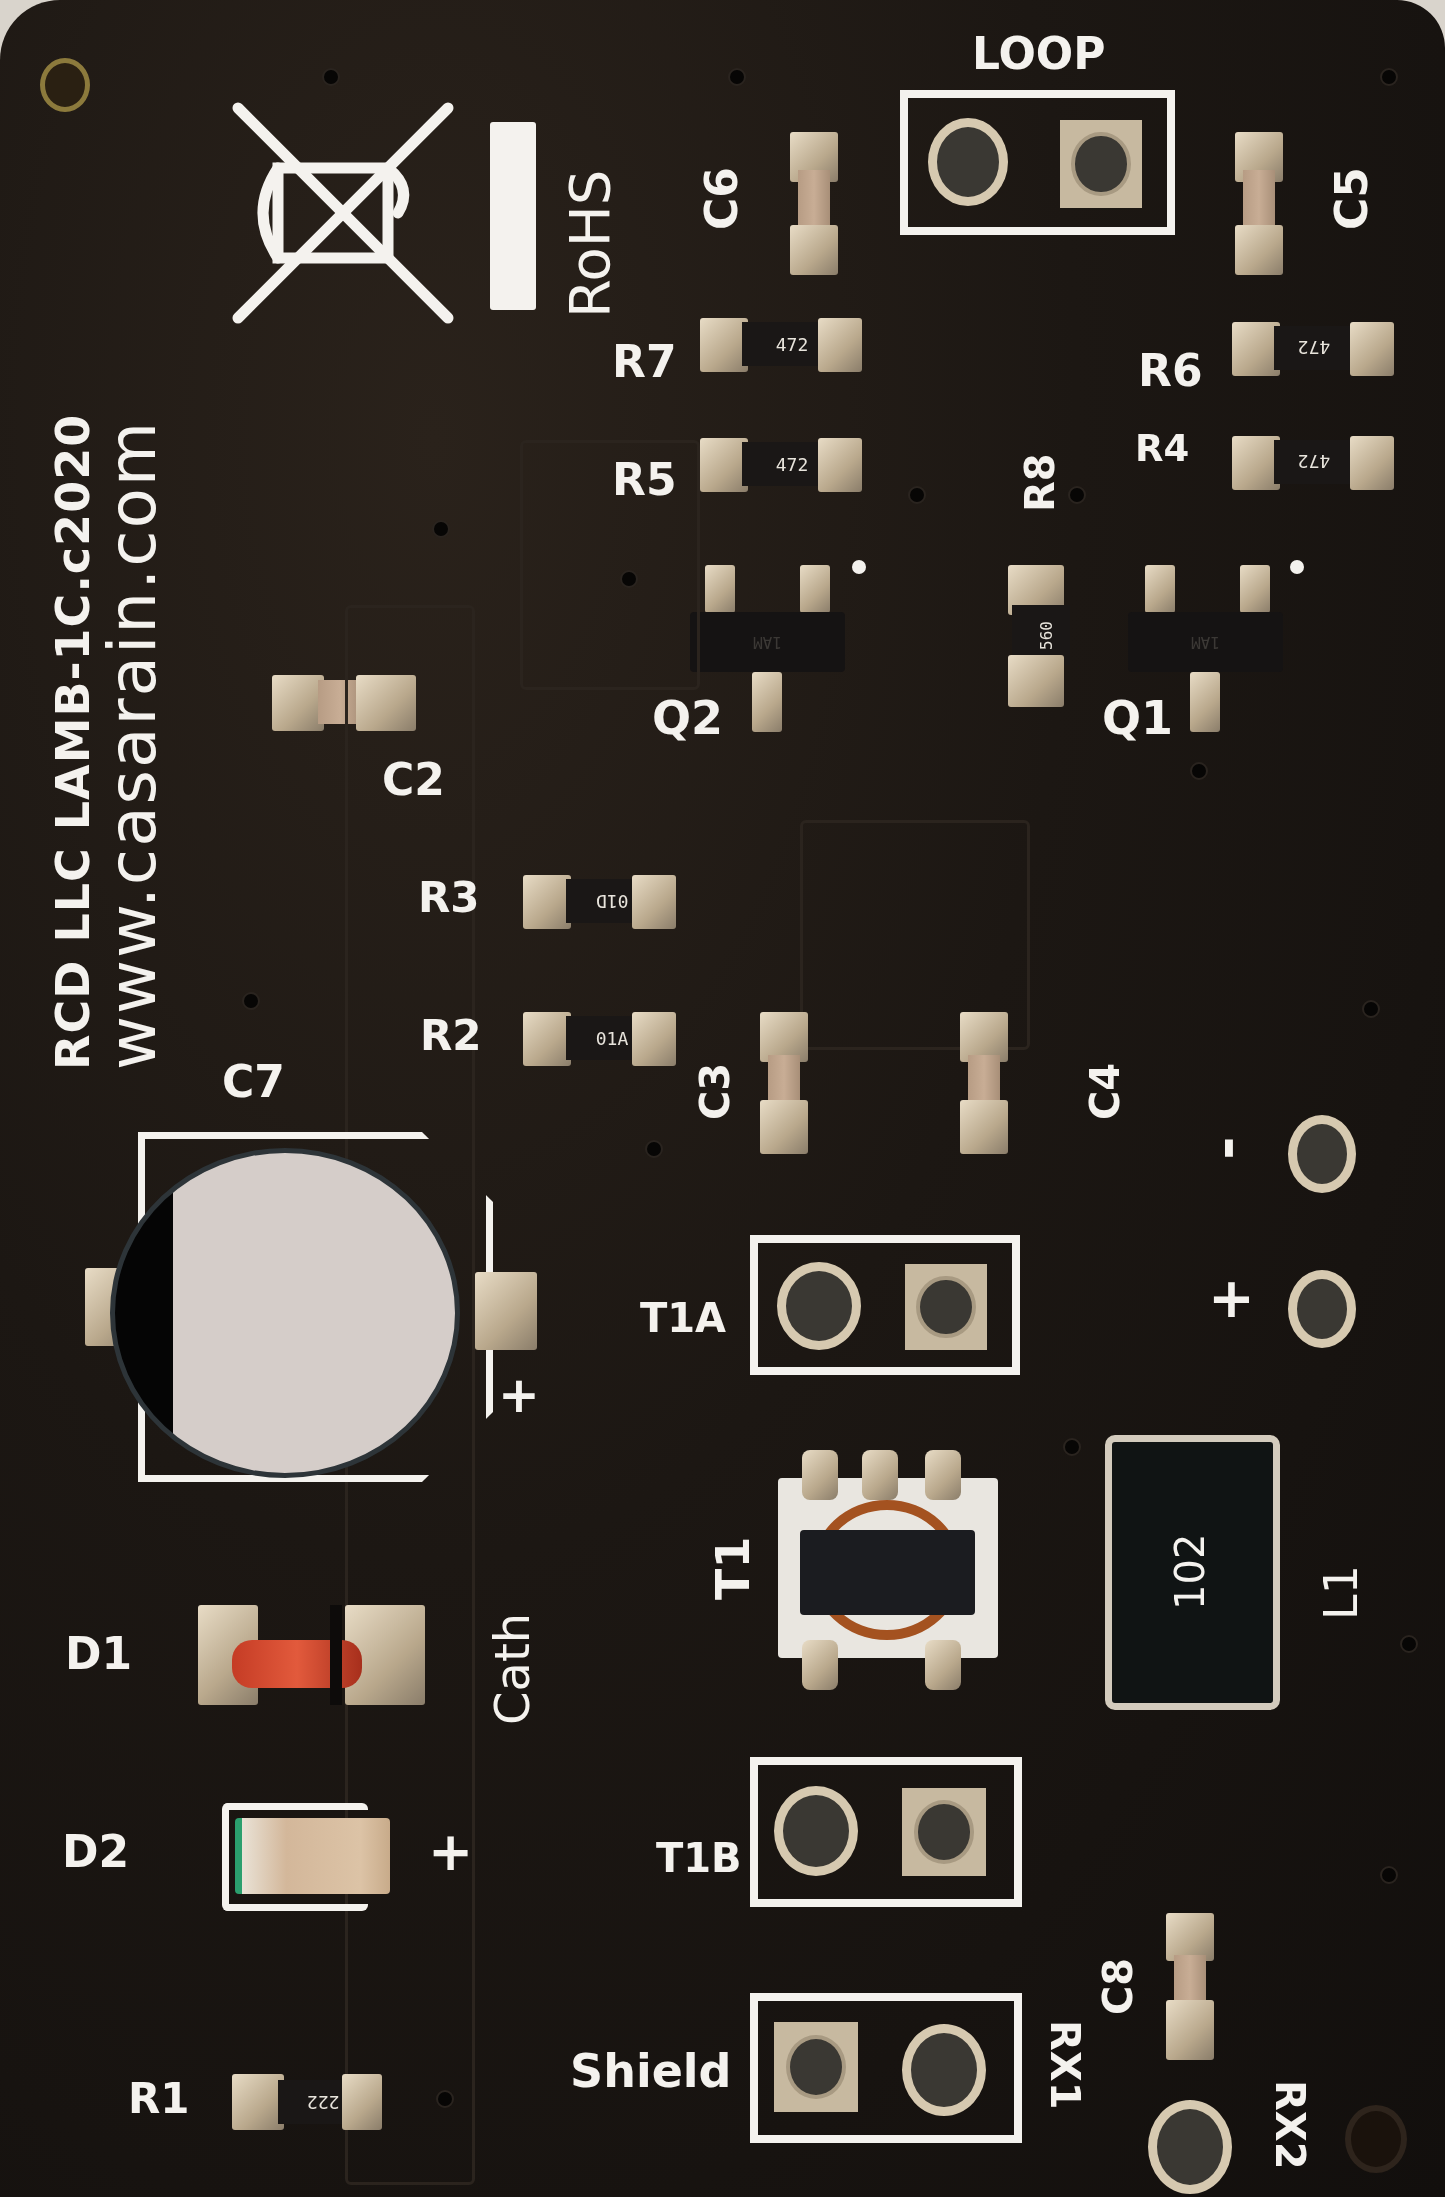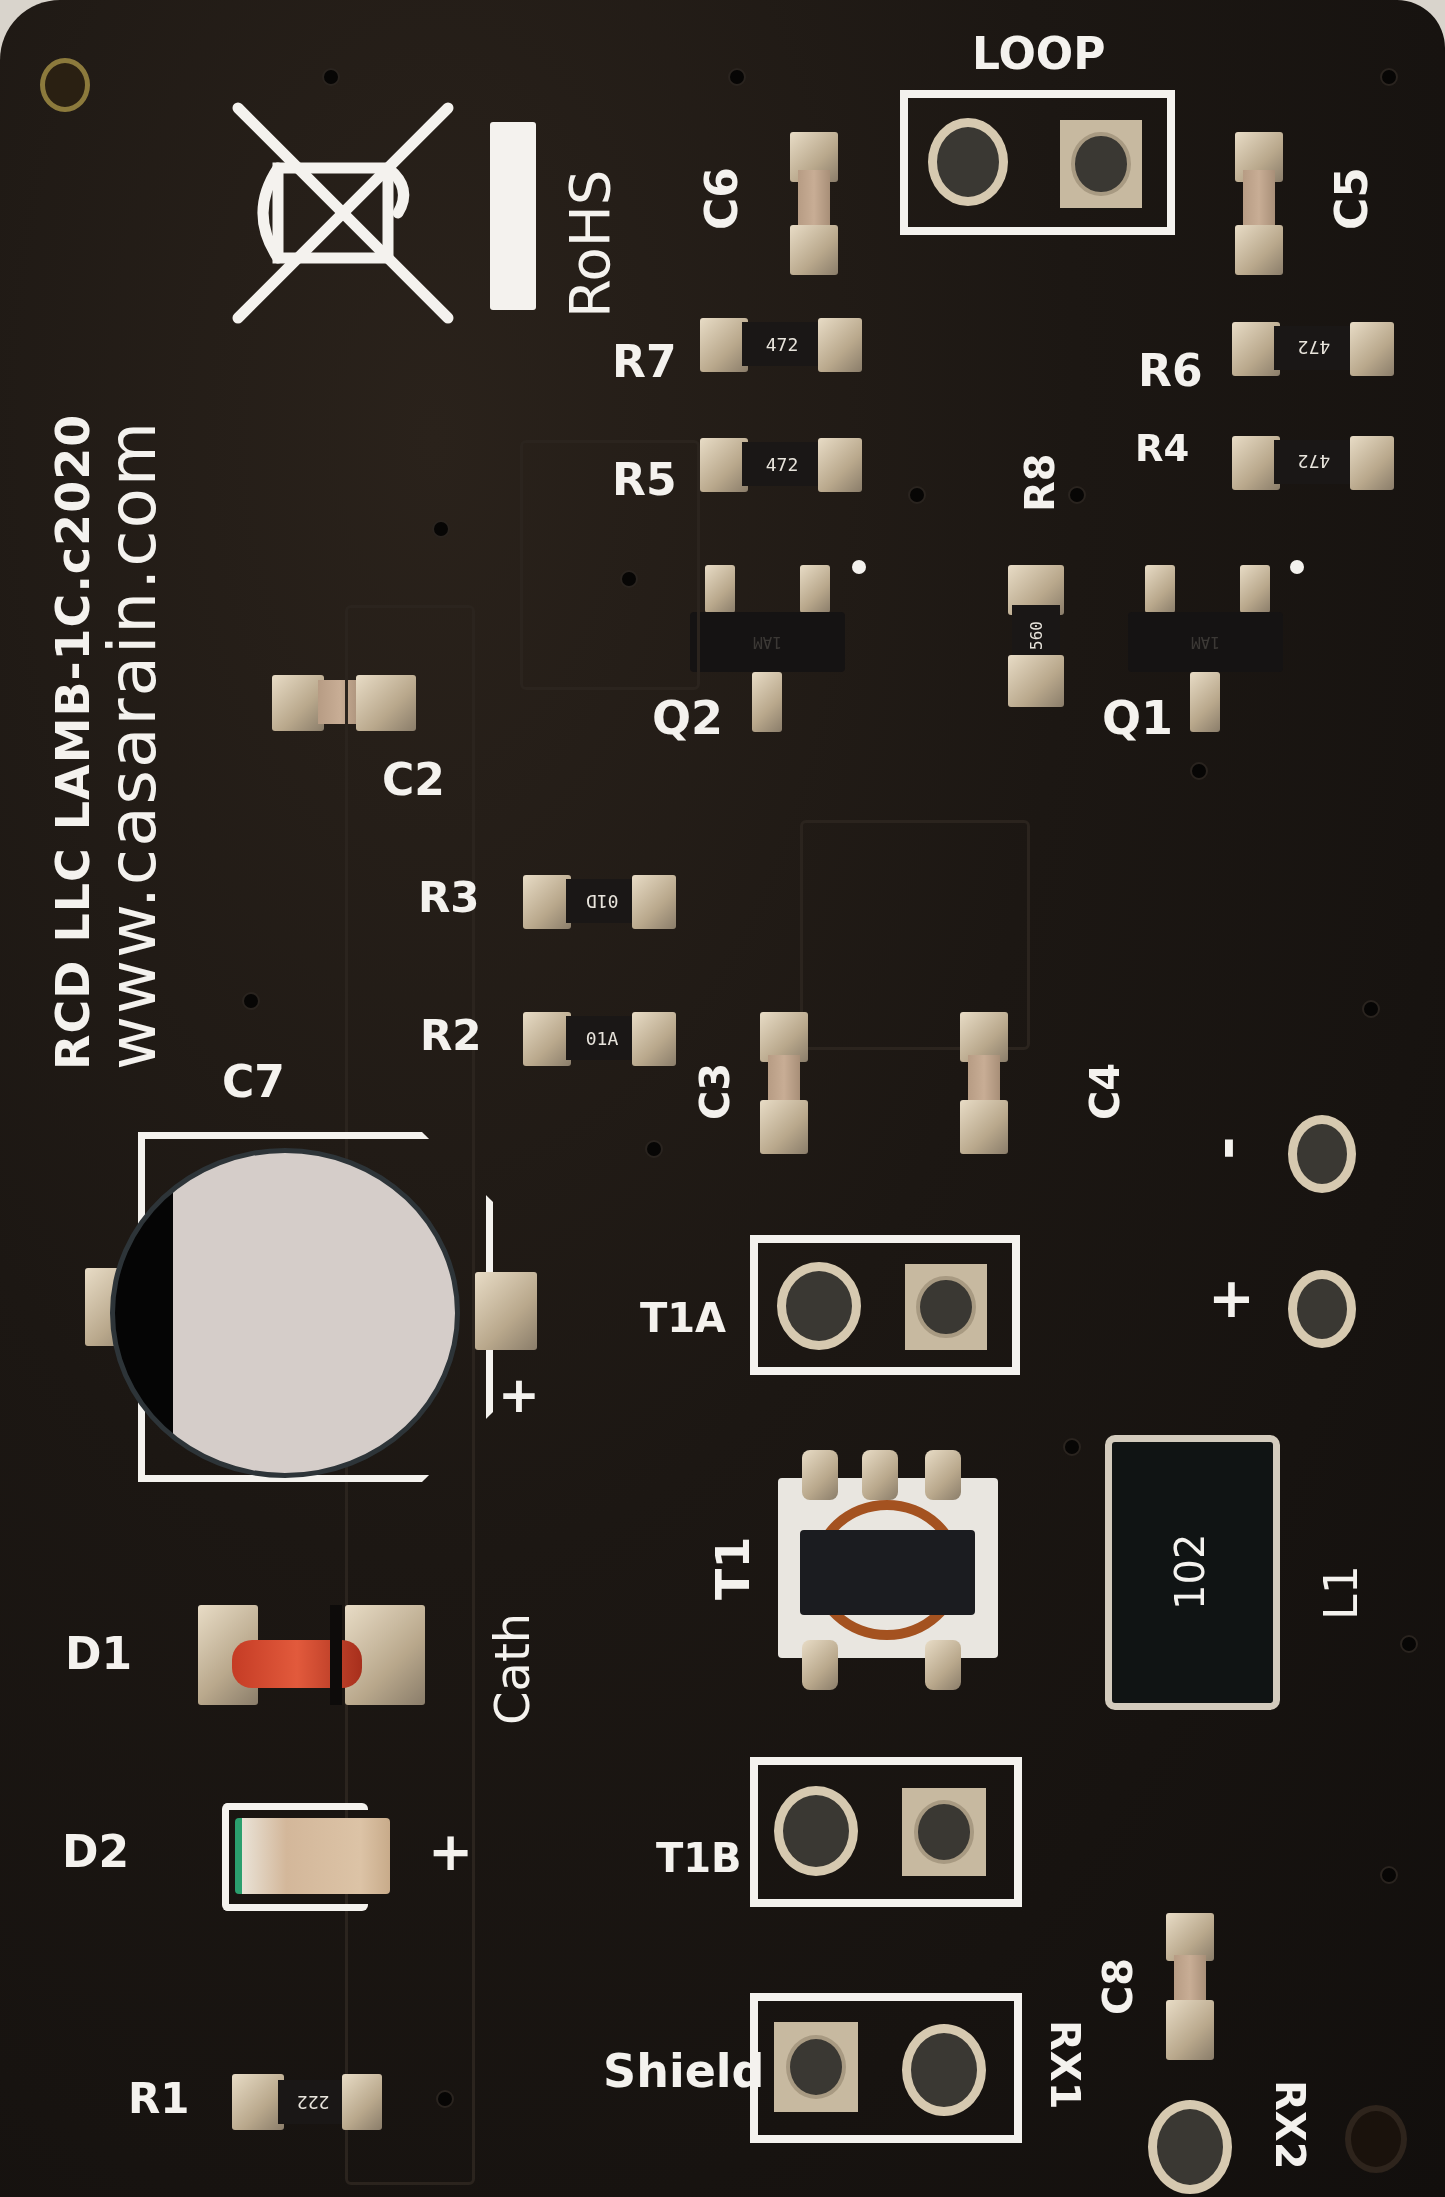--- a/index.html
+++ b/index.html
@@ -4,21 +4,21 @@
 <style>
   html,body{margin:0;padding:0;}
   body{width:1445px;height:2197px;background:#d9d4cc;position:relative;overflow:hidden;font-family:"DejaVu Sans",sans-serif;}
   .board{position:absolute;left:0;top:0;width:1445px;height:2197px;border-radius:60px 48px 0 0;
     background:radial-gradient(ellipse at 30% 20%,#2a221b 0%,#1c1713 45%,#120f0d 100%);}
   .abs{position:absolute;}
   .silk{position:absolute;color:#f4f2ee;font-family:"DejaVu Sans",sans-serif;font-weight:bold;white-space:nowrap;line-height:1;}
   .rot-ccw{transform-origin:left top;transform:rotate(-90deg);}
   .rot-cw{transform-origin:left top;transform:rotate(90deg);}
   .pad{position:absolute;background:linear-gradient(135deg,#e8dcc6,#b9a88c 60%,#8a7d6a);border-radius:3px;}
-  .body-res{position:absolute;background:#1a1716;color:#e8e4dc;font-family:"DejaVu Sans Mono",monospace;font-size:18px;display:flex;align-items:center;justify-content:center;}
+  .body-res{position:absolute;background:#1a1716;color:#e8e4dc;font-family:"DejaVu Sans Mono",monospace;font-size:18px;display:flex;align-items:center;justify-content:center;padding-left:10px;}
   .cap-body{position:absolute;background:linear-gradient(90deg,#b79c84,#c8ad95,#a88f78);}
   .silk-box{position:absolute;border:8px solid #f4f2ee;box-sizing:border-box;}
   .th-round{position:absolute;border-radius:50%;border:9px solid #d6c9b0;background:#3a3833;box-sizing:border-box;}
   .th-square{position:absolute;background:#c7b9a0;box-sizing:border-box;}
   .th-square::after{content:"";position:absolute;left:14%;top:14%;width:72%;height:72%;border-radius:50%;background:#3a3833;border:4px solid #a89a82;box-sizing:border-box;}
   .via{position:absolute;width:14px;height:14px;border-radius:50%;background:#070605;border:2px solid #2a241f;}
   .sot{position:absolute;background:#151313;border-radius:4px;color:#3b3835;font-family:"DejaVu Sans Mono",monospace;font-size:16px;display:flex;align-items:center;justify-content:center;}
   .trace{position:absolute;border:3px solid #2b241e;box-sizing:border-box;}
 </style>
 </head>
@@ -185,21 +185,21 @@
   <div class="body-res" style="left:278px;top:2080px;width:70px;height:44px;">
       <span style="transform:rotate(180deg);display:inline-block;">222</span>
     </div>
   <div class="pad" style="left:342px;top:2074px;width:40px;height:56px;"></div>
 
   <div class="silk" style="left:656px;top:1838px;font-size:40px;">T1B</div>
   <div class="silk-box" style="left:750px;top:1757px;width:272px;height:150px;"></div>
   <div class="th-round" style="left:774px;top:1786px;width:84px;height:90px;"></div>
   <div class="th-square" style="left:902px;top:1788px;width:84px;height:88px;"></div>
 
-  <div class="silk" style="left:570px;top:2048px;font-size:46px;margin-left:33px;">Shield</div>
+  <div class="silk" style="left:570px;top:2048px;font-size:46px;">Shield</div>
   <div class="silk-box" style="left:750px;top:1993px;width:272px;height:150px;"></div>
   <div class="th-square" style="left:774px;top:2022px;width:84px;height:90px;"></div>
   <div class="th-round" style="left:902px;top:2024px;width:84px;height:92px;"></div>
   <div class="silk rot-cw" style="left:1085px;top:2020px;font-size:40px;">RX1</div>
 
   <div class="silk rot-ccw" style="left:1098px;top:2015px;font-size:40px;">C8</div>
   <div class="pad" style="left:1166px;top:1913px;width:48px;height:48px;"></div>
   <div class="cap-body" style="left:1174px;top:1955px;width:32px;height:50px;"></div>
   <div class="pad" style="left:1166px;top:2000px;width:48px;height:60px;"></div>
 

